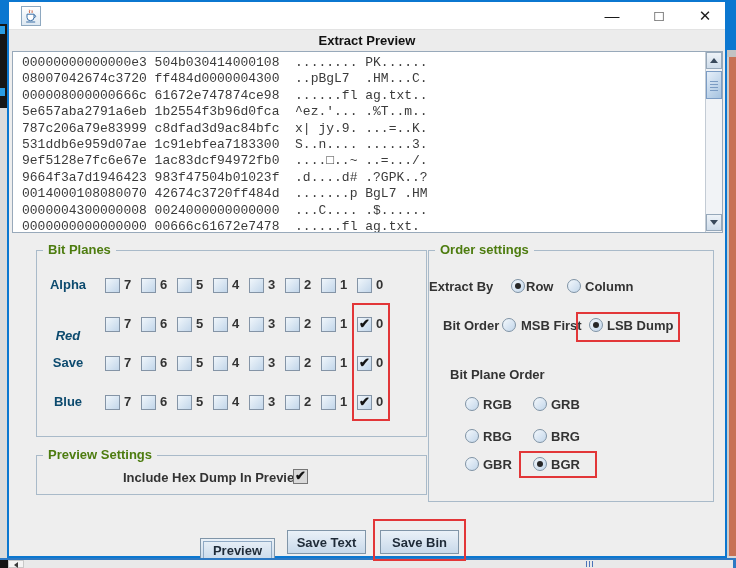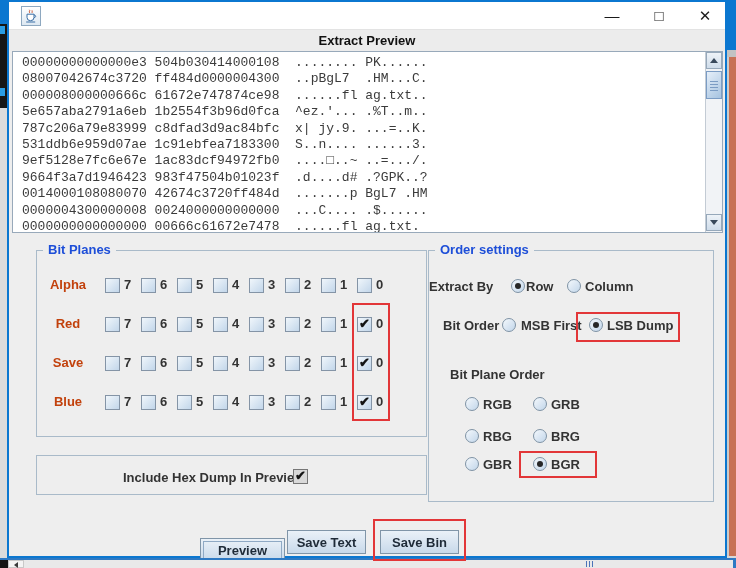--- a/index.html
+++ b/index.html
@@ -35,30 +35,30 @@
           border-bottom:5px solid #39495b;}
   .tri-down{width:0;height:0;border-left:4px solid transparent;border-right:4px solid transparent;
             border-top:5px solid #39495b;}
   .thumb{position:absolute;left:0;top:19px;width:16px;height:28px;box-sizing:border-box;
          background:linear-gradient(135deg,#e6eff9,#a6c3e0);border:1px solid #7b9cc4;}
   .thumb::after{content:"";position:absolute;left:3px;right:3px;top:9px;height:10px;
          background:repeating-linear-gradient(180deg,#7b9cc4 0 1px,transparent 1px 3px);}
   
   .group{position:absolute;border:1px solid #a9bac9;box-sizing:content-box;}
   .group-title{position:absolute;top:-9px;left:6px;background:#eeeeee;padding:0 5px;
-               font-weight:bold;font-size:13px;color:#1d4ed8;line-height:16px;white-space:nowrap;}
+               font-weight:bold;font-size:13px;color:#4d7c0f;line-height:16px;white-space:nowrap;}
   
   .checkbox{position:absolute;width:15px;height:15px;box-sizing:border-box;
             border:1px solid #8494a6;background:linear-gradient(135deg,#f0f6fb,#c2d6ea);}
   .checkbox.on::after{content:"\2714";position:absolute;left:1px;top:-2px;
             font-size:13px;font-weight:bold;color:#141414;line-height:15px;}
   .checkbox.gray{background:#d9d9d9;border-color:#767676;}
   .cb-num{position:absolute;font-weight:bold;font-size:13px;color:#333;line-height:16px;}
   .bp-label{position:absolute;left:3px;width:56px;text-align:center;font-weight:bold;
-            font-size:13px;color:#c2410c;line-height:16px;}
+            font-size:13px;color:#0c4a6e;line-height:16px;}
   .radio{position:absolute;width:14px;height:14px;border-radius:50%;box-sizing:border-box;
          border:1px solid #7f93a5;background:linear-gradient(135deg,#f4f8fc,#c2d6ea);}
   .radio.on::after{content:"";position:absolute;left:3px;top:3px;width:6px;height:6px;
          border-radius:50%;background:#272727;}
   .olabel{position:absolute;font-weight:bold;font-size:13px;color:#333;line-height:15px;white-space:nowrap;}
   
   .btn{position:absolute;height:24px;box-sizing:border-box;text-align:center;
        background:linear-gradient(#eaf1f8,#c8d9ea);border:1px solid #8095a8;
        font-weight:bold;font-size:13px;color:#1f2b38;line-height:22px;cursor:default;}
   .btn.focused::after{content:"";position:absolute;left:2px;right:2px;top:2px;bottom:2px;
@@ -132,21 +132,21 @@
           <span class="checkbox" style="left: 176px; top: 27px;"></span>
           <span class="cb-num" style="left: 195px; top: 26px;">4</span>
           <span class="checkbox" style="left: 212px; top: 27px;"></span>
           <span class="cb-num" style="left: 231px; top: 26px;">3</span>
           <span class="checkbox" style="left: 248px; top: 27px;"></span>
           <span class="cb-num" style="left: 267px; top: 26px;">2</span>
           <span class="checkbox" style="left: 284px; top: 27px;"></span>
           <span class="cb-num" style="left: 303px; top: 26px;">1</span>
           <span class="checkbox" style="left: 320px; top: 27px;"></span>
           <span class="cb-num" style="left: 339px; top: 26px;">0</span>
-          <span class="bp-label" style="top: 65px;">Red</span>
+          <span class="bp-label" style="top: 77px; font-style: italic;">Red</span>
           <span class="checkbox" style="left: 68px; top: 66px;"></span>
           <span class="cb-num" style="left: 87px; top: 65px;">7</span>
           <span class="checkbox" style="left: 104px; top: 66px;"></span>
           <span class="cb-num" style="left: 123px; top: 65px;">6</span>
           <span class="checkbox" style="left: 140px; top: 66px;"></span>
           <span class="cb-num" style="left: 159px; top: 65px;">5</span>
           <span class="checkbox" style="left: 176px; top: 66px;"></span>
           <span class="cb-num" style="left: 195px; top: 65px;">4</span>
           <span class="checkbox" style="left: 212px; top: 66px;"></span>
           <span class="cb-num" style="left: 231px; top: 65px;">3</span>
@@ -220,25 +220,26 @@
       <span class="radio" style="left:104px;top:178px"></span>
       <span class="olabel" style="left:122px;top:178px">BRG</span>
 
       <span class="radio" style="left:36px;top:206px"></span>
       <span class="olabel" style="left:54px;top:206px">GBR</span>
       <span class="radio on" style="left:104px;top:206px"></span>
       <span class="olabel" style="left:122px;top:206px">BGR</span>
     </div>
 
     <div class="group" style="left:27px;top:453px;width:389px;height:38px">
+      <span class="group-title">Preview Settings</span>
       <span class="olabel" style="left:86px;top:14px">Include Hex Dump In Preview</span>
       <span class="checkbox gray on" style="left:256px;top:13px"></span>
     </div>
 
-    <button class="btn focused" style="left:191px;top:536px;width:85px">Preview</button>
+    <button class="btn focused" style="left:191px;top:536px;width:75px">Preview</button>
     <button class="btn" style="left:371px;top:528px;width:79px">Save Bin</button>
     <button class="btn" style="left:278px;top:528px;width:79px">Save Text</button>
   </div>
 
   <div class="ann" style="left:352px;top:303px;width:38px;height:118px"></div>
   <div class="ann" style="left:576px;top:312px;width:104px;height:30px"></div>
   <div class="ann" style="left:519px;top:451px;width:78px;height:27px"></div>
   <div class="ann" style="left:373px;top:519px;width:93px;height:42px"></div>
 
   <div class="hscroll">

